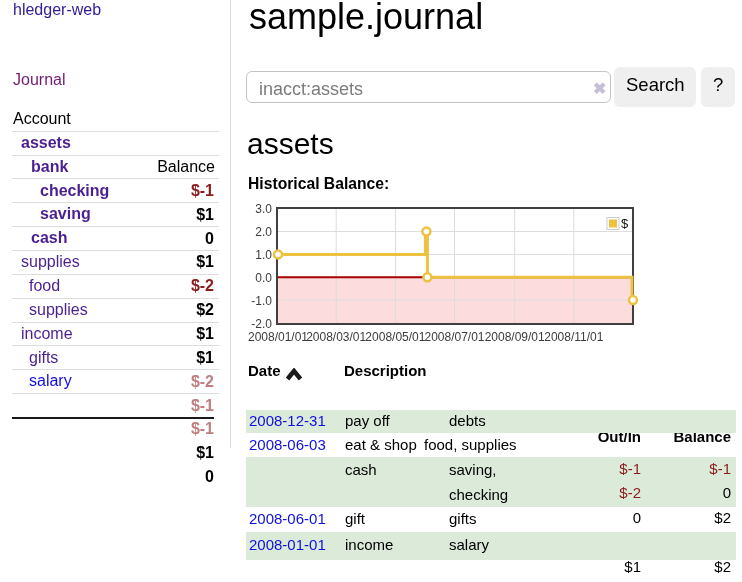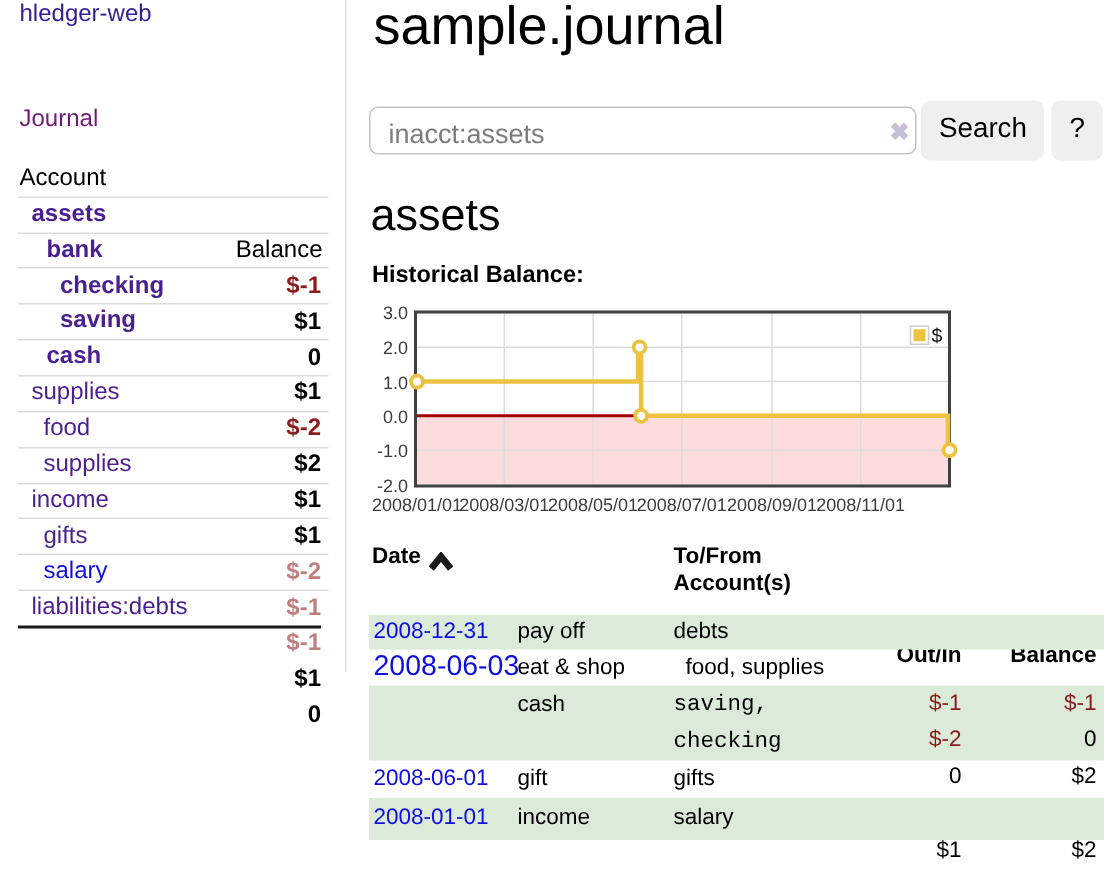--- a/index.html
+++ b/index.html
@@ -48,21 +48,20 @@
 <div class="t pu" style="left:29px;top:274px;">food</div>          
     <div class="t ra b" style="left:113px;top:274px;">$1</div>
 <div class="t pu" style="left:29px;top:298px;">supplies</div>      
     <div class="t ra b" style="left:113px;top:298px;">$1</div>
 <div class="t pu" style="left:21px;top:322px;">income</div>        
     <div class="t ra pa b" style="left:113px;top:322px;">$-2</div>
 <div class="t pu" style="left:29px;top:346px;">gifts</div>         
     <div class="t ra pa b" style="left:113px;top:346px;">$-1</div>
 <div class="t bl" style="left:29px;top:369px;">salary</div>        
     <div class="t ra pa b" style="left:113px;top:369px;">$-1</div>
-<div class="t pu" style="left:21px;top:393px;">liabilities:debts</div> 
     <div class="t ra b" style="left:113px;top:393px;">$1</div>
 <div class="t ra b" style="left:113px;top:417px;">0</div>
 
 <div style="position:absolute;left:230px;top:0;width:1px;height:448px;background:#ddd;"></div>
 
 <div class="t" style="left:249px;top:-3px;font-size:36px;line-height:40px;">sample.journal</div>
 
 <div style="position:absolute;left:246px;top:71px;width:365px;height:32px;border:1px solid #c3c3c3;border-radius:6px;"></div>
 <div class="t" style="left:259px;top:76.5px;font-size:18px;color:#7c7c7c;">inacct:assets</div>
 <div class="t b" style="left:593px;top:77px;font-size:16px;color:#c6bdd6;">✖</div>
@@ -111,42 +110,42 @@
     <text x="214.5" y="140.5" text-anchor="middle">2008/07/01</text>
     <text x="274.7" y="140.5" text-anchor="middle">2008/09/01</text>
     <text x="333.8" y="140.5" text-anchor="middle">2008/11/01</text>
   </g>
 </svg>
 
 <div class="t b" style="left:248px;top:359px;font-size:15px;">Date</div>
 <svg style="position:absolute;left:286px;top:368px;" width="16" height="13" viewBox="0 0 16 13">
   <path d="M1.5,11 L8,3 L14.5,11" fill="none" stroke="#1a1a1a" stroke-width="4.5"></path>
 </svg>
-<div class="t b" style="left:449px;font-size:15px;line-height:18px;top:362px;">To/From<br>Account(s)</div>
+<div class="t b" style="left:344px;top:359px;font-size:15px;">Description</div>
 <div class="t b ra" style="left:540px;top:362px;font-size:15px;line-height:18px;text-align:right;">Amount<br>Out/In</div>
 <div class="t b ra" style="left:630px;top:362px;font-size:15px;line-height:18px;text-align:right;">Historical<br>Balance</div>
 
 <div style="position:absolute;left:246px;top:410px;width:490px;height:23px;background:#dcead9;"></div>
 <div style="position:absolute;left:246px;top:457px;width:490px;height:50px;background:#dcead9;"></div>
 <div style="position:absolute;left:246px;top:532px;width:490px;height:28px;background:#dcead9;"></div>
 
 <div class="t bl" style="left:249px;top:409px;font-size:15px;">2008-12-31</div>
 <div class="t" style="left:345px;top:409px;font-size:15px;">pay off</div>
 <div class="t" style="left:449px;top:409px;font-size:15px;">debts</div>
 <div class="t ma ra" style="left:540px;top:409px;font-size:15px;">$-1</div>
 <div class="t ma ra" style="left:630px;top:409px;font-size:15px;">$-1</div>
 
-<div class="t bl" style="left:249px;top:433px;font-size:19px;">2008-06-03</div>
+<div class="t bl" style="left:249px;top:433px;font-size:15px;">2008-06-03</div>
 <div class="t" style="left:345px;top:433px;font-size:15px;">eat &amp; shop</div>
-<div class="t" style="left:457px;top:433px;font-size:15px;">food, supplies</div>
+<div class="t" style="left:424px;top:433px;font-size:15px;">food, supplies</div>
 <div class="t ma ra" style="left:540px;top:433px;font-size:15px;">$-2</div>
 <div class="t ra" style="left:630px;top:433px;font-size:15px;">0</div>
 
 <div class="t" style="left:345px;top:458px;font-size:15px;">cash</div>
-<div class="t" style="left:449px;top:458px;font-size:15px;line-height:24.5px;white-space:normal;width:90px;font-family:Liberation Mono, monospace;">saving, checking</div>
+<div class="t" style="left:449px;top:458px;font-size:15px;line-height:24.5px;white-space:normal;width:90px;">saving, checking</div>
 <div class="t ra" style="left:540px;top:458px;font-size:15px;">0</div>
 <div class="t ra" style="left:630px;top:458px;font-size:15px;">$2</div>
 
 <div class="t bl" style="left:249px;top:507px;font-size:15px;">2008-06-01</div>
 <div class="t" style="left:345px;top:507px;font-size:15px;">gift</div>
 <div class="t" style="left:449px;top:507px;font-size:15px;">gifts</div>
 <div class="t ra" style="left:540px;top:507px;font-size:15px;">$1</div>
 <div class="t ra" style="left:630px;top:507px;font-size:15px;">$2</div>
 
 <div class="t bl" style="left:249px;top:533px;font-size:15px;">2008-01-01</div>

